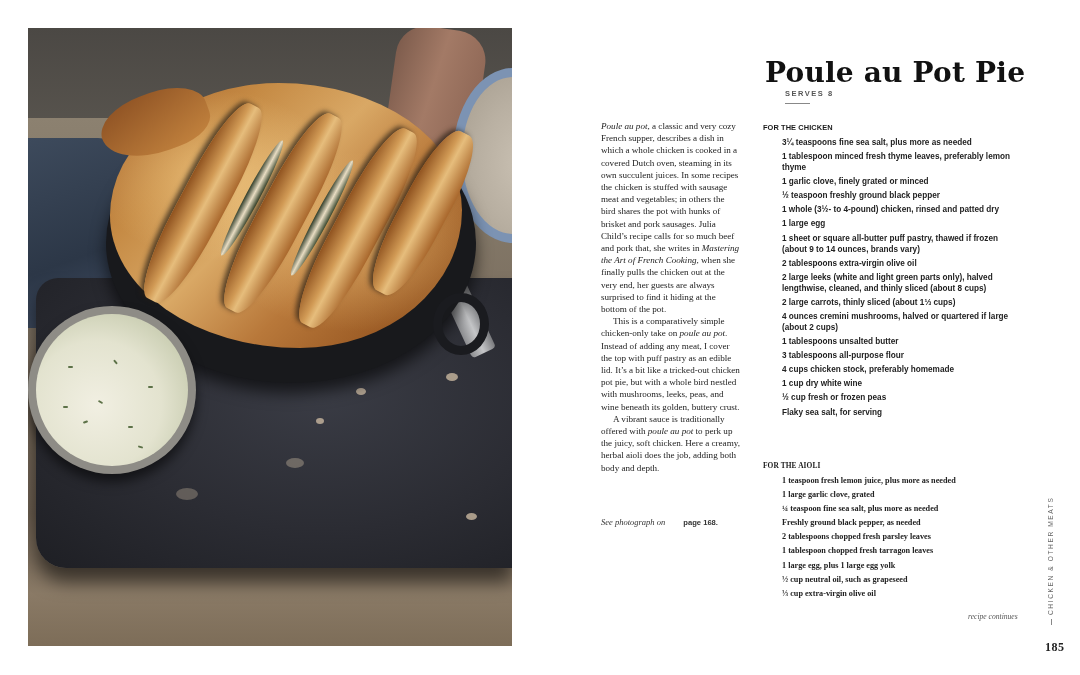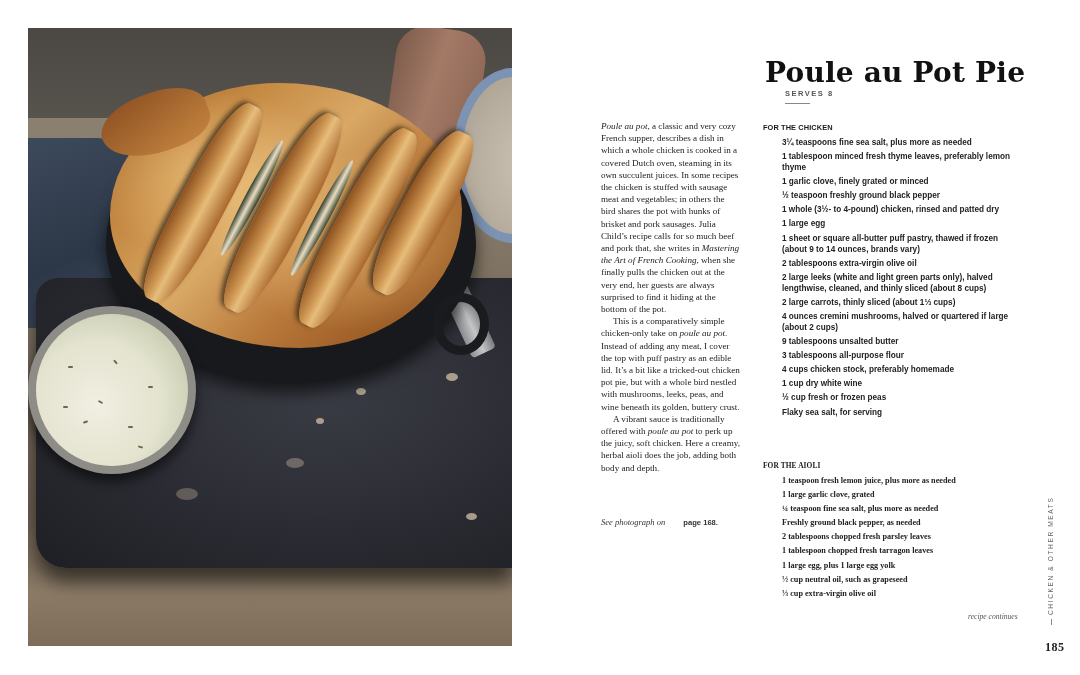--- a/index.html
+++ b/index.html
@@ -155,21 +155,21 @@
       <li>1 tablespoon minced fresh thyme leaves, preferably lemon thyme</li>
       <li>1 garlic clove, finely grated or minced</li>
       <li>½ teaspoon freshly ground black pepper</li>
       <li>1 whole (3½- to 4-pound) chicken, rinsed and patted dry</li>
       <li>1 large egg</li>
       <li>1 sheet or square all-butter puff pastry, thawed if frozen (about 9 to 14 ounces, brands vary)</li>
       <li>2 tablespoons extra-virgin olive oil</li>
       <li>2 large leeks (white and light green parts only), halved lengthwise, cleaned, and thinly sliced (about 8 cups)</li>
       <li>2 large carrots, thinly sliced (about 1⅓ cups)</li>
       <li>4 ounces cremini mushrooms, halved or quartered if large (about 2 cups)</li>
-      <li>9 tablespoons unsalted butter</li>
+      <li>1 tablespoons unsalted butter</li>
       <li>3 tablespoons all-purpose flour</li>
       <li>4 cups chicken stock, preferably homemade</li>
       <li>1 cup dry white wine</li>
       <li>½ cup fresh or frozen peas</li>
       <li>Flaky sea salt, for serving</li>
     </ul>
 </div>
 
 <div class="ing-section" style="top:461px;font-family:Liberation Serif, serif;">
   <div class="ing-head">FOR THE AIOLI</div>

